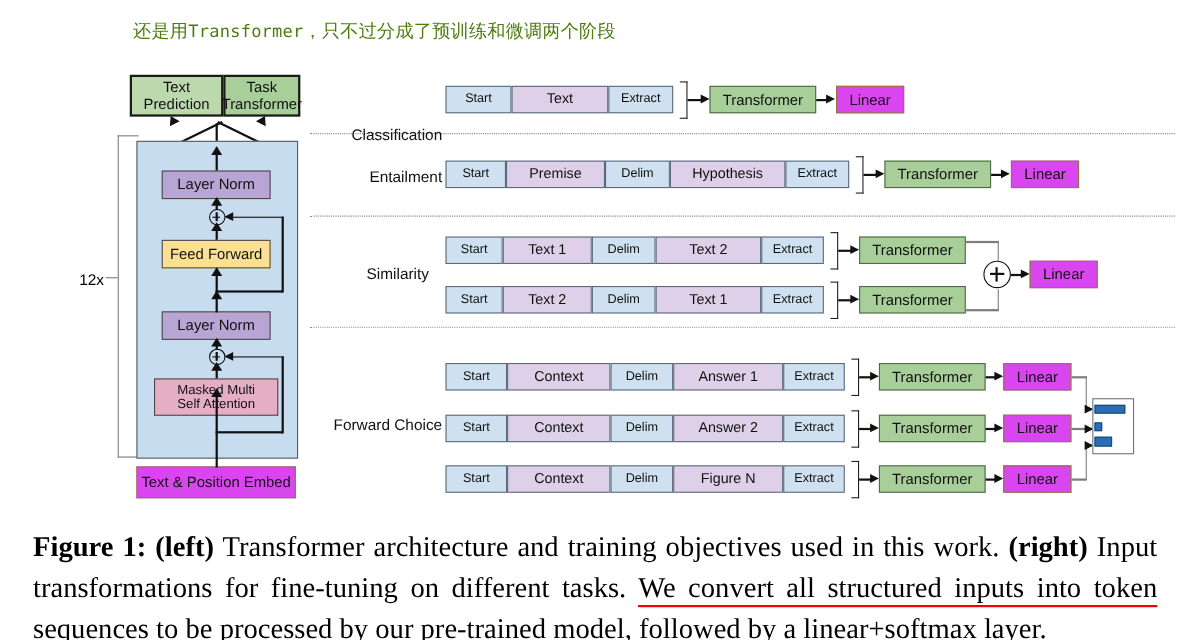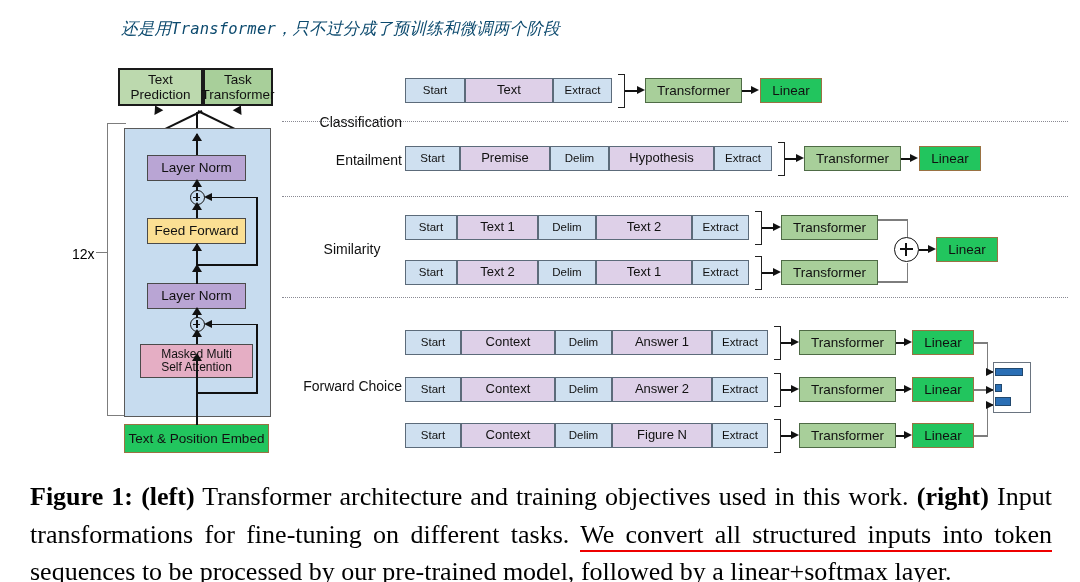--- a/index.html
+++ b/index.html
@@ -15,24 +15,23 @@
     color: #000;
     overflow: hidden;
   }
 
   
   #zh-note {
     position: absolute;
     left: 121px;
     top: 18px;
     font-size: 16.5px;
-    color: #0c4a6e;
+    color: #4d7c0f;
     white-space: nowrap;
     letter-spacing: 0.2px;
-    font-style: italic;
   }
   #zh-note .mono { font-family: "DejaVu Sans Mono", monospace; font-size: 15.5px; }
 
   
   .box {
     position: absolute;
     box-sizing: border-box;
     border: 1.4px solid #3b3b3b;
     display: flex;
     align-items: center;
@@ -41,21 +40,21 @@
     line-height: 1.12;
     font-size: 12px;
     color: #111;
   }
   .box.thick { border: 2px solid #1a1a1a; }
 
   .tok       { background: #cfe0f0; font-size: 11.5px; border-color: #5c6b7a; }
   .tok.purp  { background: #ded0e8; font-size: 13px; }
   .green     { background: #a8cf9a; border-color: #4e6b45; font-size: 13.5px; }
   .green.lt  { background: #bcd9ae; }
-  .orange    { background: #22c55e; border-color: #9a7243; font-size: 13.5px; }
+  .orange    { background: #d946ef; border-color: #9a7243; font-size: 13.5px; }
   .purple    { background: #b9a5d4; border-color: #4a4a4a; font-size: 13.5px; }
   .yellow    { background: #fbdf93; border-color: #4a4a4a; font-size: 13.5px; }
   .pink      { background: #e5aec4; border-color: #4a4a4a; font-size: 12px; }
 
   
   #arch-panel {
     position: absolute;
     left: 124px; top: 128px;
     width: 147px; height: 289px;
     background: #c7dcef;
@@ -321,21 +320,21 @@
 
   <div class="line hline" style="left:901px; top:158px; width:12px;"></div>
   <div class="arrow-right" style="left:910px; top:154px;"></div>
 
   <div class="box orange" style="left:919px; top:146px; width:62px; height:25px;">
       <span>Linear</span>
     </div>
 </div>
 
 <div>
-  <div class="row-label" style="left:298px; top:241px; width:108px;text-align:center;">Similarity</div>
+  <div class="row-label" style="left:282px; top:241px; width:108px;">Similarity</div>
 
   <div class="box tok" style="left:405px; top:215px; width:52px; height:25px;">
       <span>Start</span>
     </div>
   <div class="box tok purp" style="left:457px; top:215px; width:81px; height:25px;">
       <span>Text 1</span>
     </div>
   <div class="box tok" style="left:538px; top:215px; width:58px; height:25px;">
       <span>Delim</span>
     </div>

